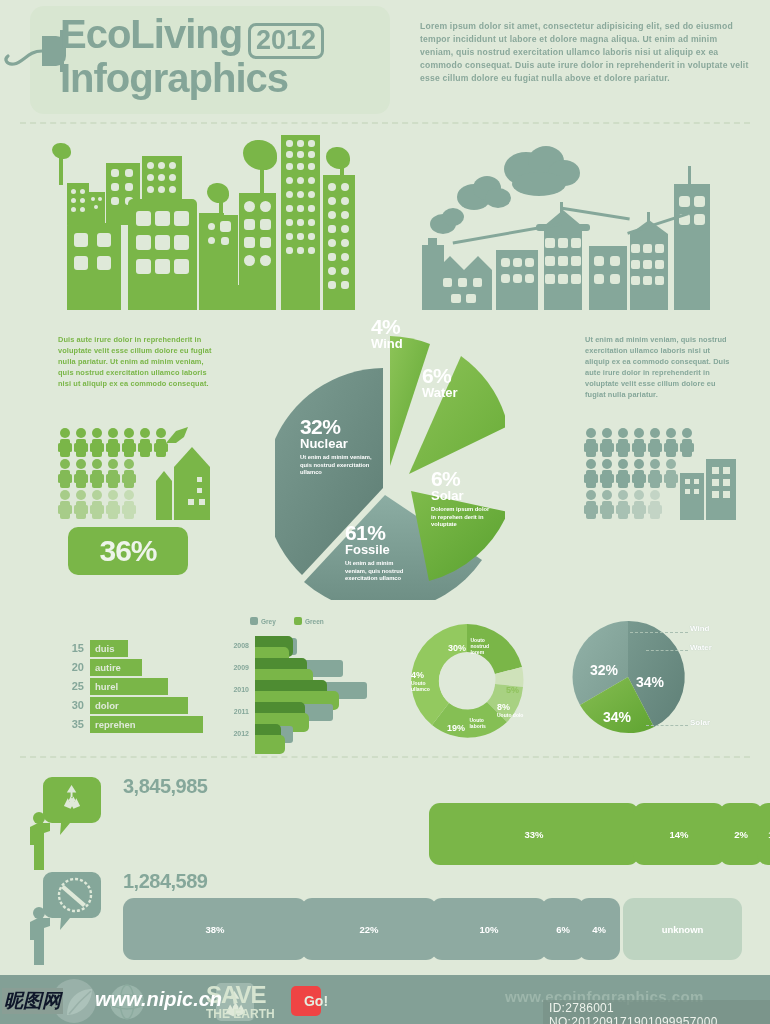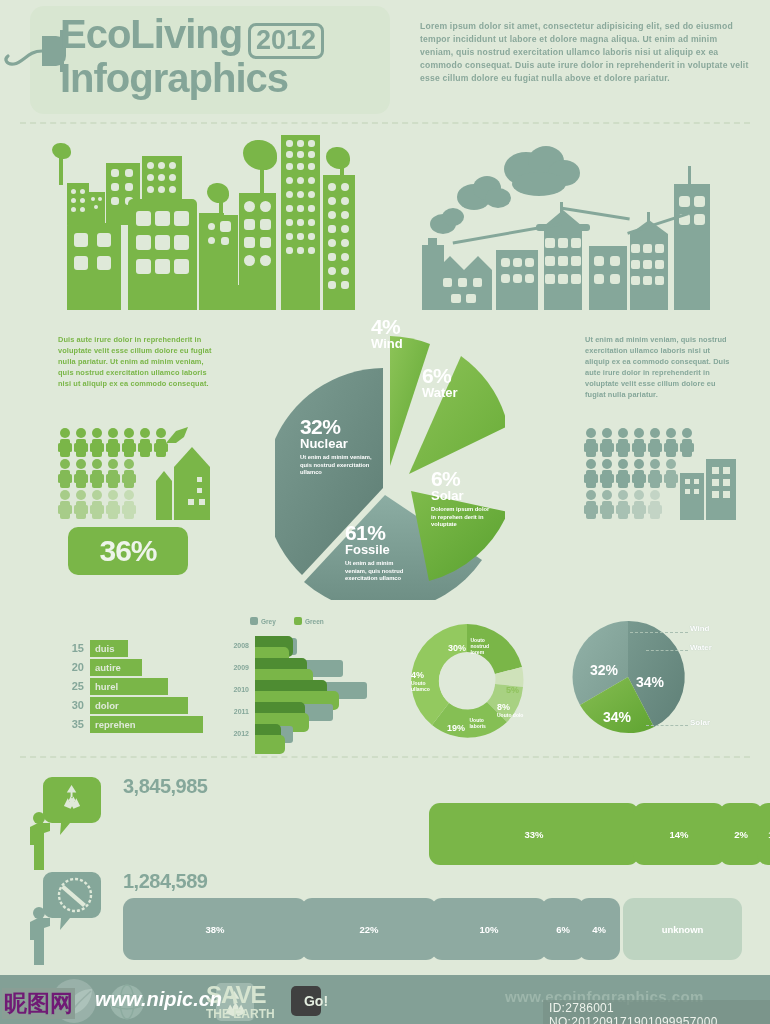--- a/index.html
+++ b/index.html
@@ -111,27 +111,27 @@
   .seg{ position:absolute; top:0; height:62px; display:flex;
         align-items:center; justify-content:center;
         font-size:9.5px; font-weight:bold; color:#fff; border-radius:11px; }
 
   
   .footer{ position:absolute; left:0; top:975px; width:770px; height:49px;
     background:#83a096; }
   .f-save{ position:absolute; font-size:24px; font-weight:bold; color:#d6e4d0; letter-spacing:-1px; }
   .f-earth{ position:absolute; font-size:12px; font-weight:bold; color:#d6e4d0; letter-spacing:0px; }
   .f-go{ position:absolute; width:30px; height:30px; border-radius:5px;
-      background:#404040; color:#e4eee0; font-size:14px; font-weight:bold;
+      background:#ef4444; color:#e4eee0; font-size:14px; font-weight:bold;
       display:flex; align-items:center; justify-content:center;padding-left:20px; }
   .f-site{ position:absolute; font-size:15px; font-weight:bold; color:#9db6ab; letter-spacing:.4px;}
   .f-id{ position:absolute; font-size:12px; color:#eef3ec; background:rgba(120,145,135,.75);
       padding:1px 6px; letter-spacing:.3px; }
-  .wm-logo{ position:absolute; font-size:23px; font-weight:bold; color:#701a75;
-     background:#8a9e95; padding:0 2px; }
+  .wm-logo{ position:absolute; font-size:19px; font-weight:bold; color:#0f172a;
+     background:#8a9e95; padding:0 2px;font-style:italic; }
   .wm-text{ position:absolute; font-size:20px; font-style:italic; font-weight:bold; color:#fff;}
   .wm-circ{ position:absolute; border-radius:50%; background:rgba(255,255,255,.18); }
   .f-icon-box{ position:absolute; border-radius:5px; background:#9fb8ae; }
 </style>
 </head>
 <body>
 
 <div class="page">
 
   <div class="header">

